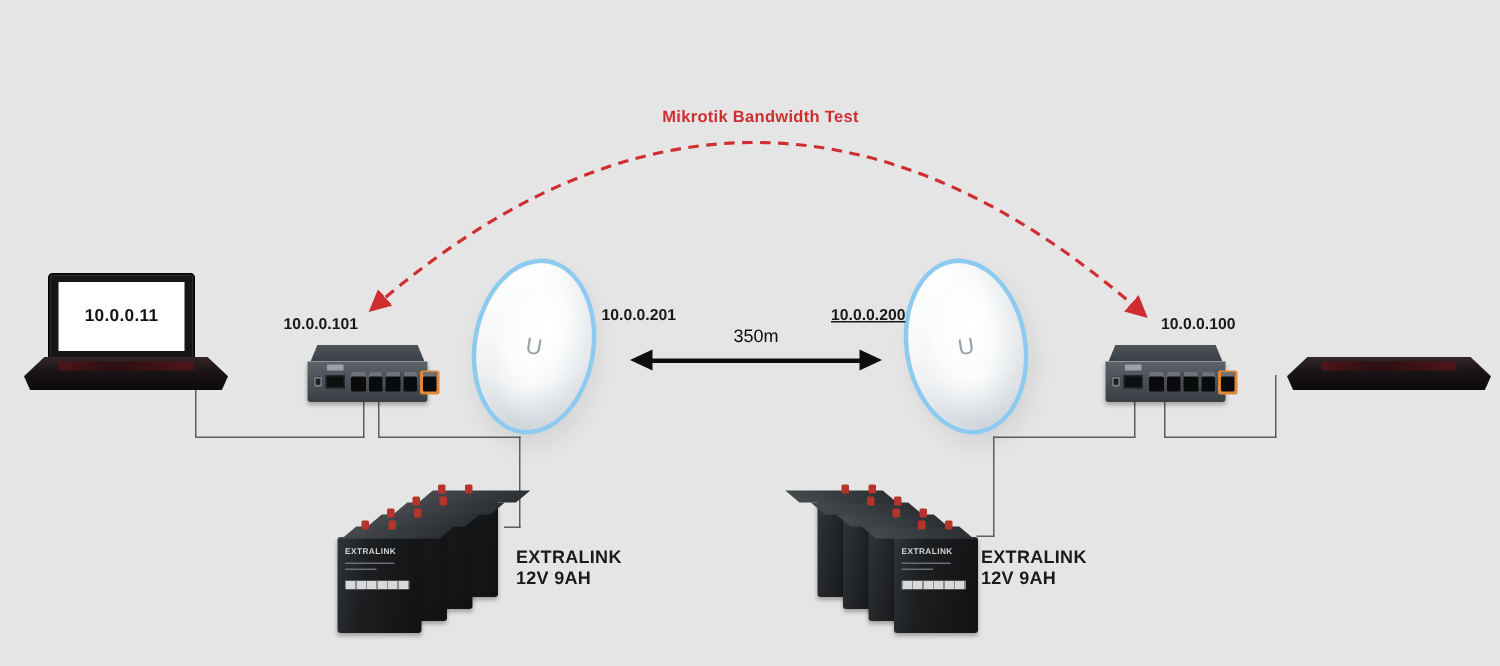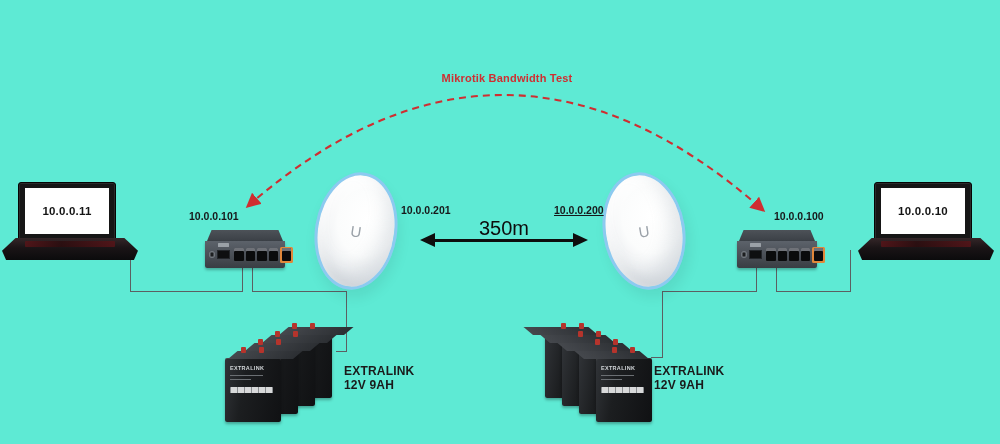--- a/index.html
+++ b/index.html
@@ -3,21 +3,21 @@
 <meta charset="utf-8">
 <style>
   :root{
     --test-arrow:#cf2e31;
     --wire:#5c5f62;
     --dish-rim:#8ccaf0;
     --port-accent:#e0873a;
   }
   html,body{margin:0;padding:0;background:#fff;}
   .canvas{
-    position:relative;width:1000px;height:444px;background:#5eead4;
+    position:relative;width:1000px;height:444px;background:#e5e5e5;
     font-family:"Liberation Sans", sans-serif;overflow:hidden;
   }
   .layer{position:absolute;left:0;top:0;pointer-events:none;}
 
   
   .wire{position:absolute;background:var(--wire);}
   .wire.h{height:1.4px;}
   .wire.v{width:1.4px;}
 
   
@@ -97,21 +97,21 @@
   .term.t1{left:16px;} .term.t2{left:34px;}
   .cell-label{position:absolute;left:5px;top:7px;right:5px;bottom:5px;}
   .cell-brand{display:block;color:#d2d6d9;font-size:5.5px;font-weight:700;letter-spacing:.3px;line-height:7px;}
   .cell-line{height:1.5px;background:#6b6f73;margin:2.5px 0;width:72%;}
   .cell-line.short{width:45%;}
   .cell-strip{height:6px;background:#d8d9da;margin-top:7px;width:94%;border-radius:.5px;
     background-image:repeating-linear-gradient(90deg,#8a8d90 0 1px,transparent 1px 7px);}
 
   
   .ip-label{position:absolute;font-size:10.5px;font-weight:700;color:#17181a;white-space:nowrap;}
-  .distance-label{position:absolute;left:420px;top:217px;width:168px;text-align:center;font-size:20px;color:#0d0d0d;}
+  .distance-label{position:absolute;left:420px;top:217px;width:168px;text-align:center;font-size:12px;color:#0d0d0d;}
   .battery-label{position:absolute;font-size:12px;font-weight:700;color:#1a1a1a;line-height:14px;letter-spacing:.2px;}
 
   
   .dist-arrow{position:absolute;left:420px;top:232px;width:168px;height:16px;}
   .dist-line{position:absolute;left:11px;right:11px;top:6.5px;height:3px;background:#0e0e0e;}
   .dist-head{position:absolute;top:1px;width:0;height:0;border-top:7px solid transparent;border-bottom:7px solid transparent;}
   .dist-head.left{left:0;border-right:15px solid #0e0e0e;}
   .dist-head.right{right:0;border-left:15px solid #0e0e0e;}
 </style>
 </head>
@@ -138,31 +138,28 @@
   <svg class="layer" width="1000" height="444" viewBox="0 0 1000 444">
     <defs>
       <marker id="ah" viewBox="0 0 10 10" refX="8" refY="5" markerWidth="7" markerHeight="7" orient="auto-start-reverse">
         <path d="M0,0 L10,5 L0,10 z" class="ah-fill"></path>
       </marker>
     </defs>
     <path class="arc-path" d="M248,206 Q505,-18 763,210" fill="none" stroke-width="2.1" stroke-dasharray="7 5" marker-start="url(#ah)" marker-end="url(#ah)"></path>
   </svg>
   <div class="test-label">Mikrotik Bandwidth Test</div>
 
-  <div class="laptop" style="left:2px;top:182px;">
+  <div class="laptop" style="left:16px;top:182px;">
     <div class="lap-screen">
       <div class="lap-display">10.0.0.11</div>
     </div>
     <div class="lap-base"></div>
   </div>
 
   <div class="laptop" style="left:858px;top:182px;">
-    <div class="lap-screen">
-      <div class="lap-display">10.0.0.10</div>
-    </div>
     <div class="lap-base"></div>
   </div>
 
   <div class="router" style="left:205px;top:230px;">
     <div class="router-lid"></div>
     <div class="router-face">
       <span class="router-tag"></span>
       <span class="pwr"></span>
       <span class="sfp"></span>
       <span class="port"></span>

